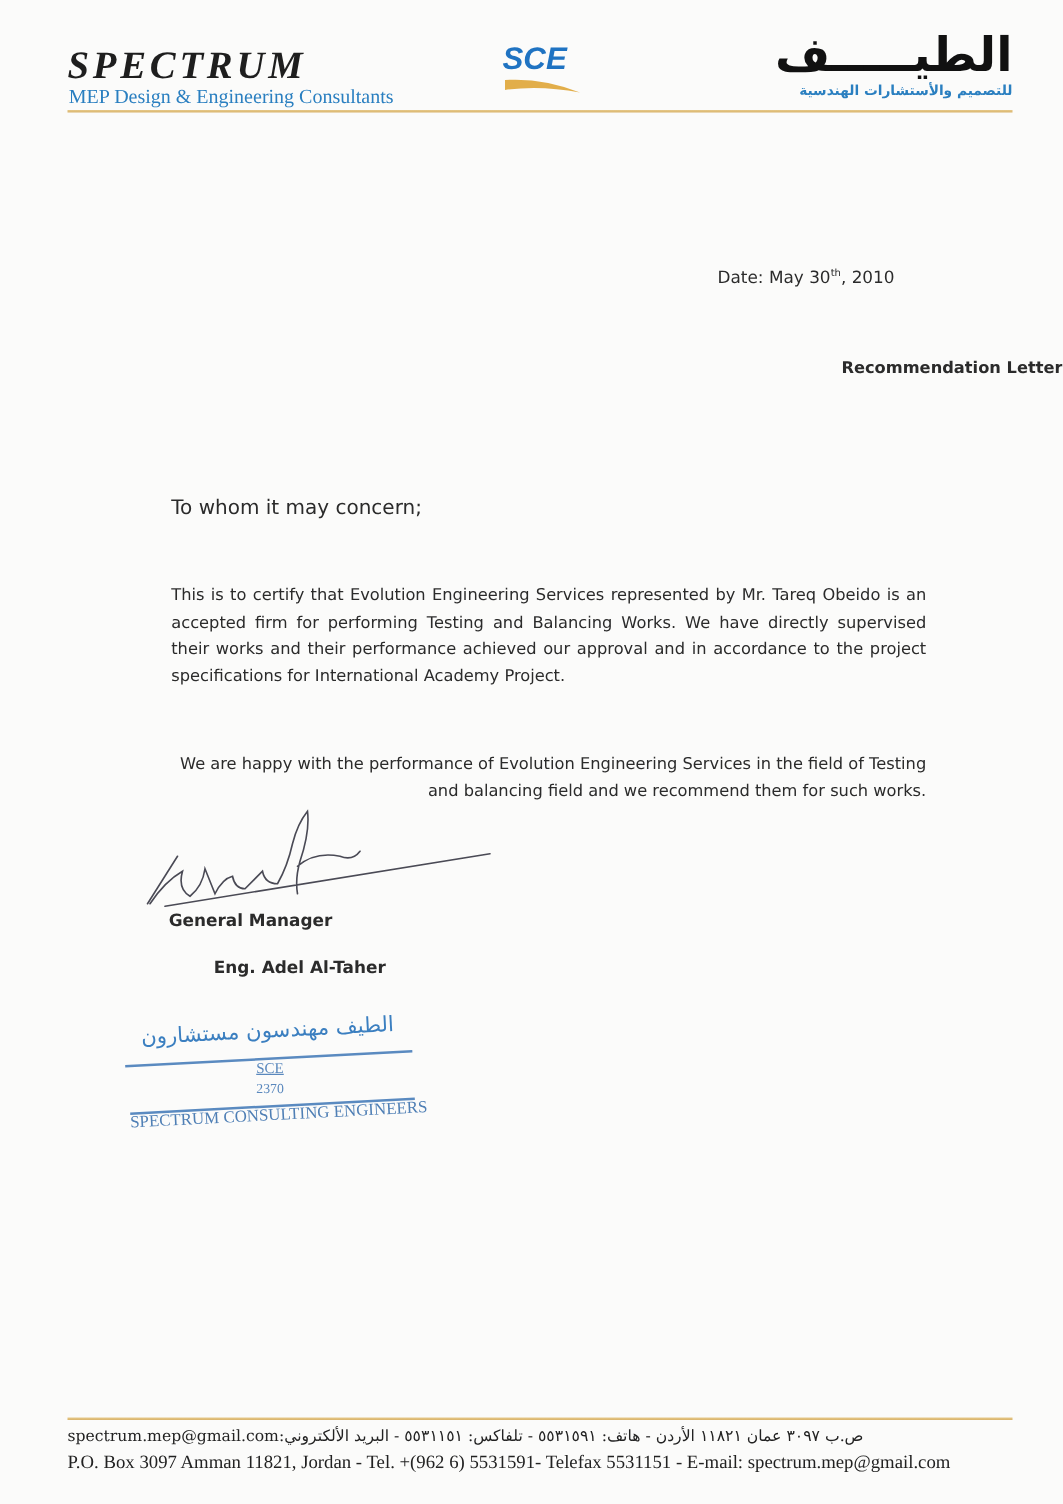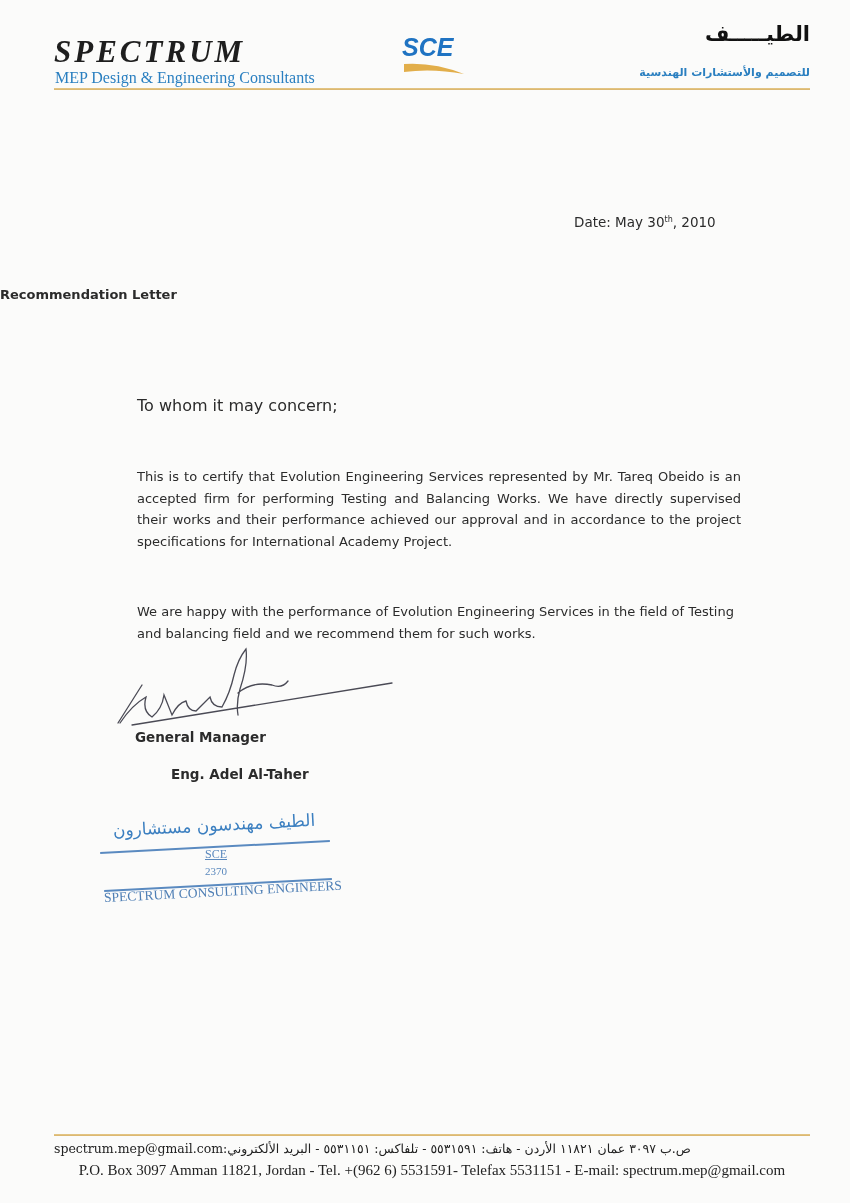--- a/index.html
+++ b/index.html
@@ -26,42 +26,42 @@
   .sce-logo { left: 400px; top: 33px; width: 70px; height: 44px; }
   .sce-text {
     position: absolute; left: 2px; top: 0;
     font-family: "Liberation Sans", sans-serif;
     font-weight: bold; font-style: italic; font-size: 25px; color: #1f73c2;
   }
   .sce-swoosh { position: absolute; left: 4px; top: 29px; }
   .arabic-title {
     right: 40px; top: 22px;
     font-family: "DejaVu Sans", sans-serif; font-weight: bold;
-    font-size: 21px; color: #111; direction: rtl;
+    font-size: 38px; color: #111; direction: rtl;
   }
   .arabic-sub {
     right: 40px; top: 66px;
     font-family: "DejaVu Sans", sans-serif; font-weight: bold;
     font-size: 11px; color: #2a7fc0; direction: rtl;
   }
   .rule-top {
     left: 54px; top: 88px; width: 756px; height: 2px;
     background: linear-gradient(#e6c98a, #d9b36a);
   }
 
   
   .date { left: 574px; top: 214px; font-size: 13.5px; }
   .date sup { font-size: 8px; }
-  .heading { left: 0; width: 850px; top: 287px; text-align: left; font-weight: bold; font-size: 13px; }
+  .heading { left: 0; width: 850px; top: 287px; text-align: right; font-weight: bold; font-size: 13px; }
   .salutation { left: 137px; top: 396px; font-size: 16px; }
   .para {
     left: 137px; width: 604px; font-size: 13px; line-height: 21.5px; text-align: justify;
   }
   .para1 { top: 466px; }
-  .para2 { top: 601px; text-align: left; }
+  .para2 { top: 601px; text-align: right; }
   .signature { left: 112px; top: 645px; }
   .signer-title { left: 135px; top: 729px; font-weight: bold; font-size: 13.5px; }
   .signer-name { left: 135px; top: 766px; font-weight: bold; font-size: 13.5px; margin-left: 36px; }
 
   
   .stamp-arabic {
     left: 98px; top: 815px; width: 232px; text-align: center;
     font-size: 17px; color: #3b7fc0; direction: rtl; transform: rotate(-3deg);
   }
   .stamp-line1 { left: 100px; top: 846px; width: 230px; height: 1.5px; background: #5a8ac0; transform: rotate(-3deg); }
@@ -84,21 +84,21 @@
   
   .rule-bottom {
     left: 54px; top: 1134px; width: 756px; height: 2px;
     background: linear-gradient(#e6c98a, #d9b36a);
   }
   .footer-ar {
     left: 54px; width: 756px; top: 1141px; text-align: left;
     font-family: "DejaVu Serif", serif; font-size: 12.5px; color: #222; direction: rtl;
   }
   .footer-en {
-    left: 54px; width: 756px; top: 1162px; text-align: center;
+    left: 54px; width: 756px; top: 1162px; 
     font-family: "Liberation Serif", "DejaVu Serif", serif; font-size: 15px; color: #222;
   }
 </style>
 </head>
 <body>
 
 <div class="abs brand-title">SPECTRUM</div>
 <div class="abs brand-sub">MEP Design &amp; Engineering Consultants</div>
 
 <div class="abs sce-logo">

